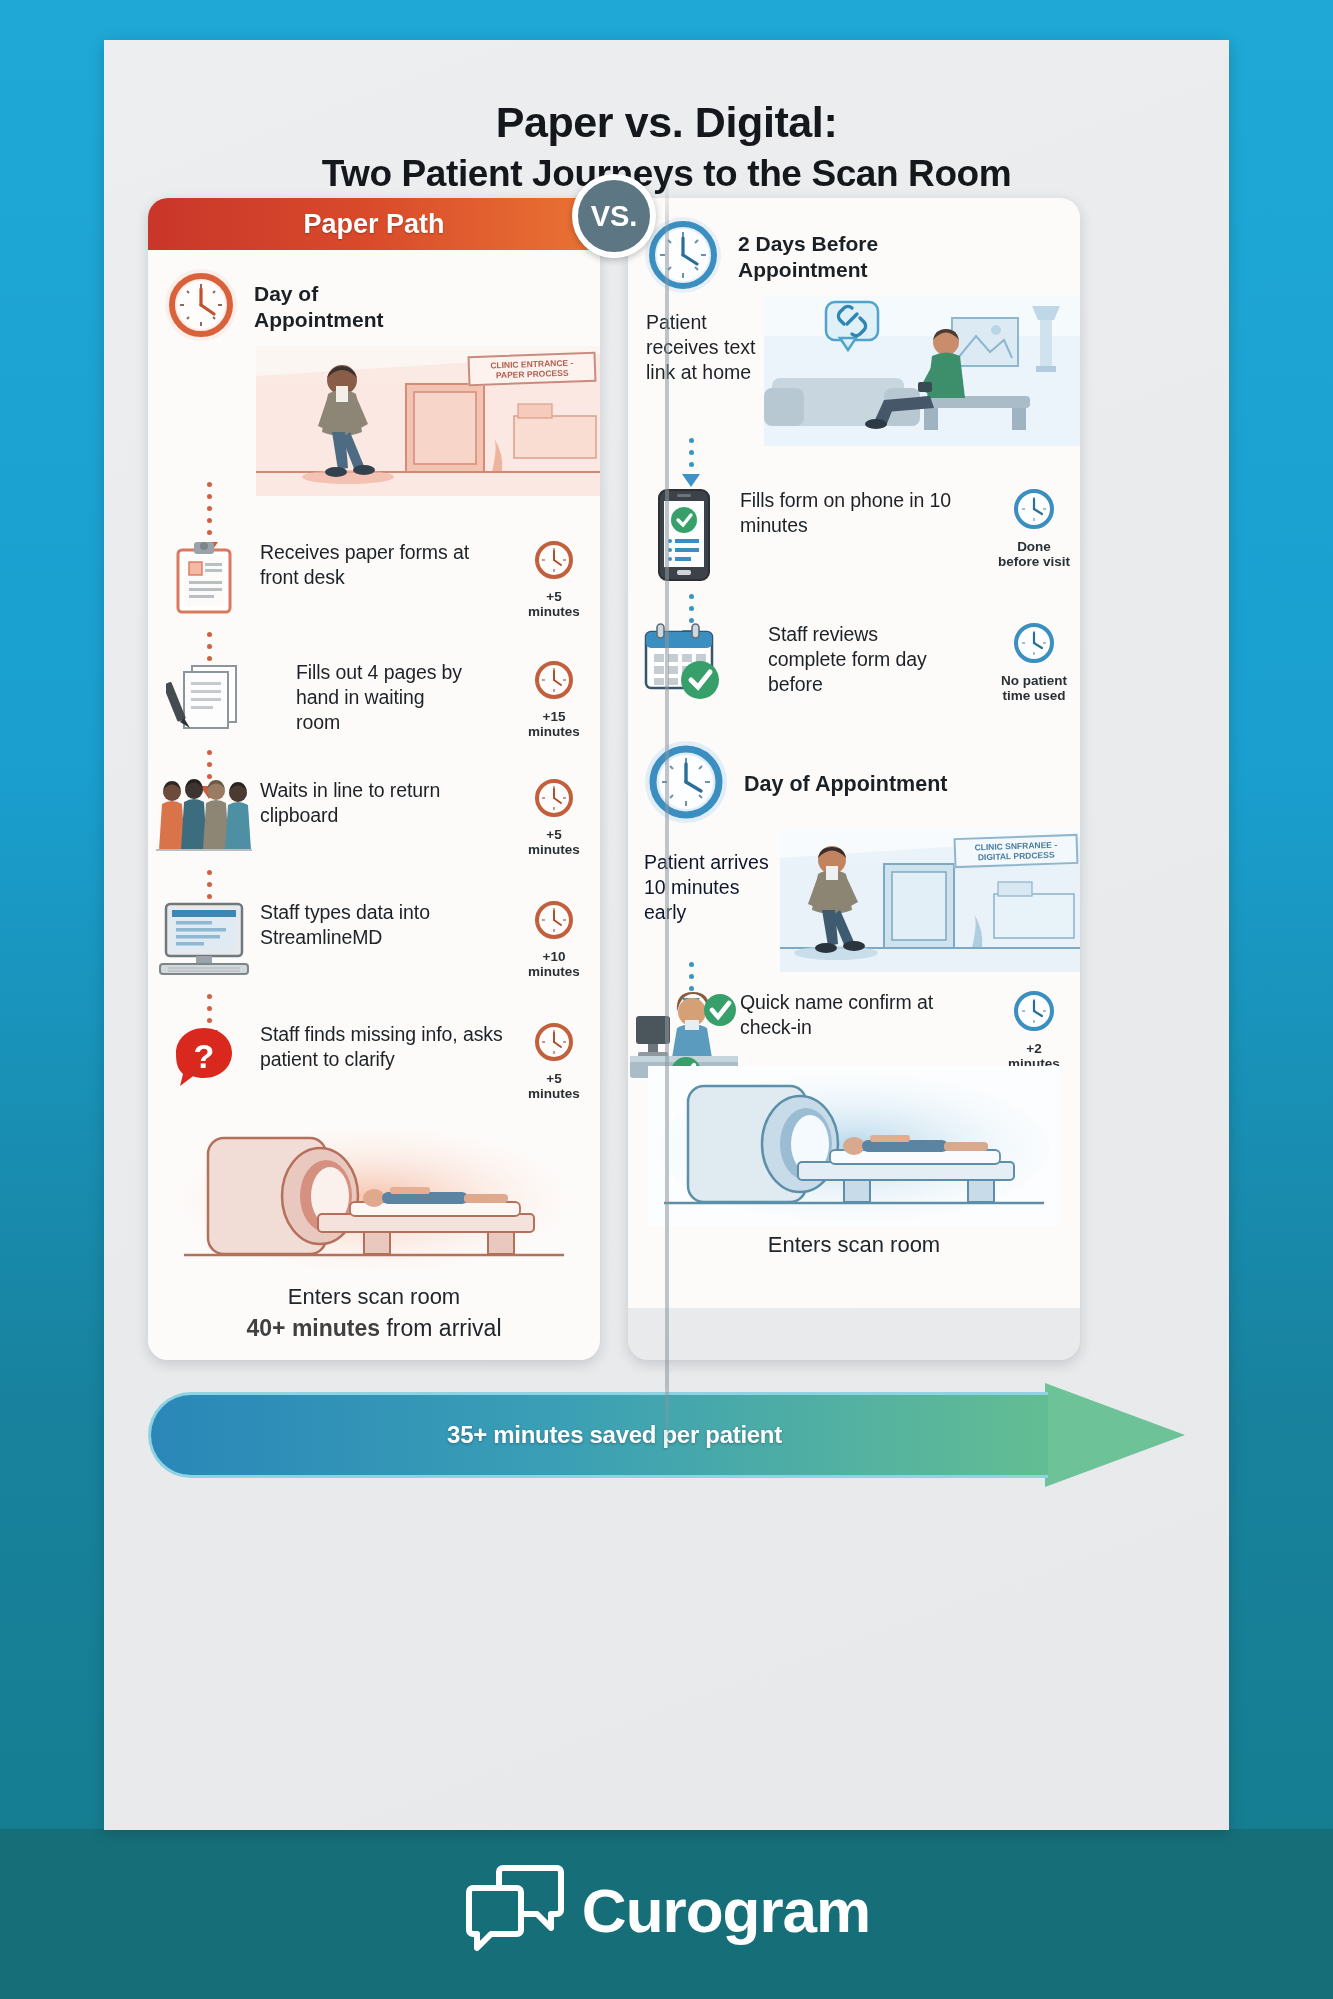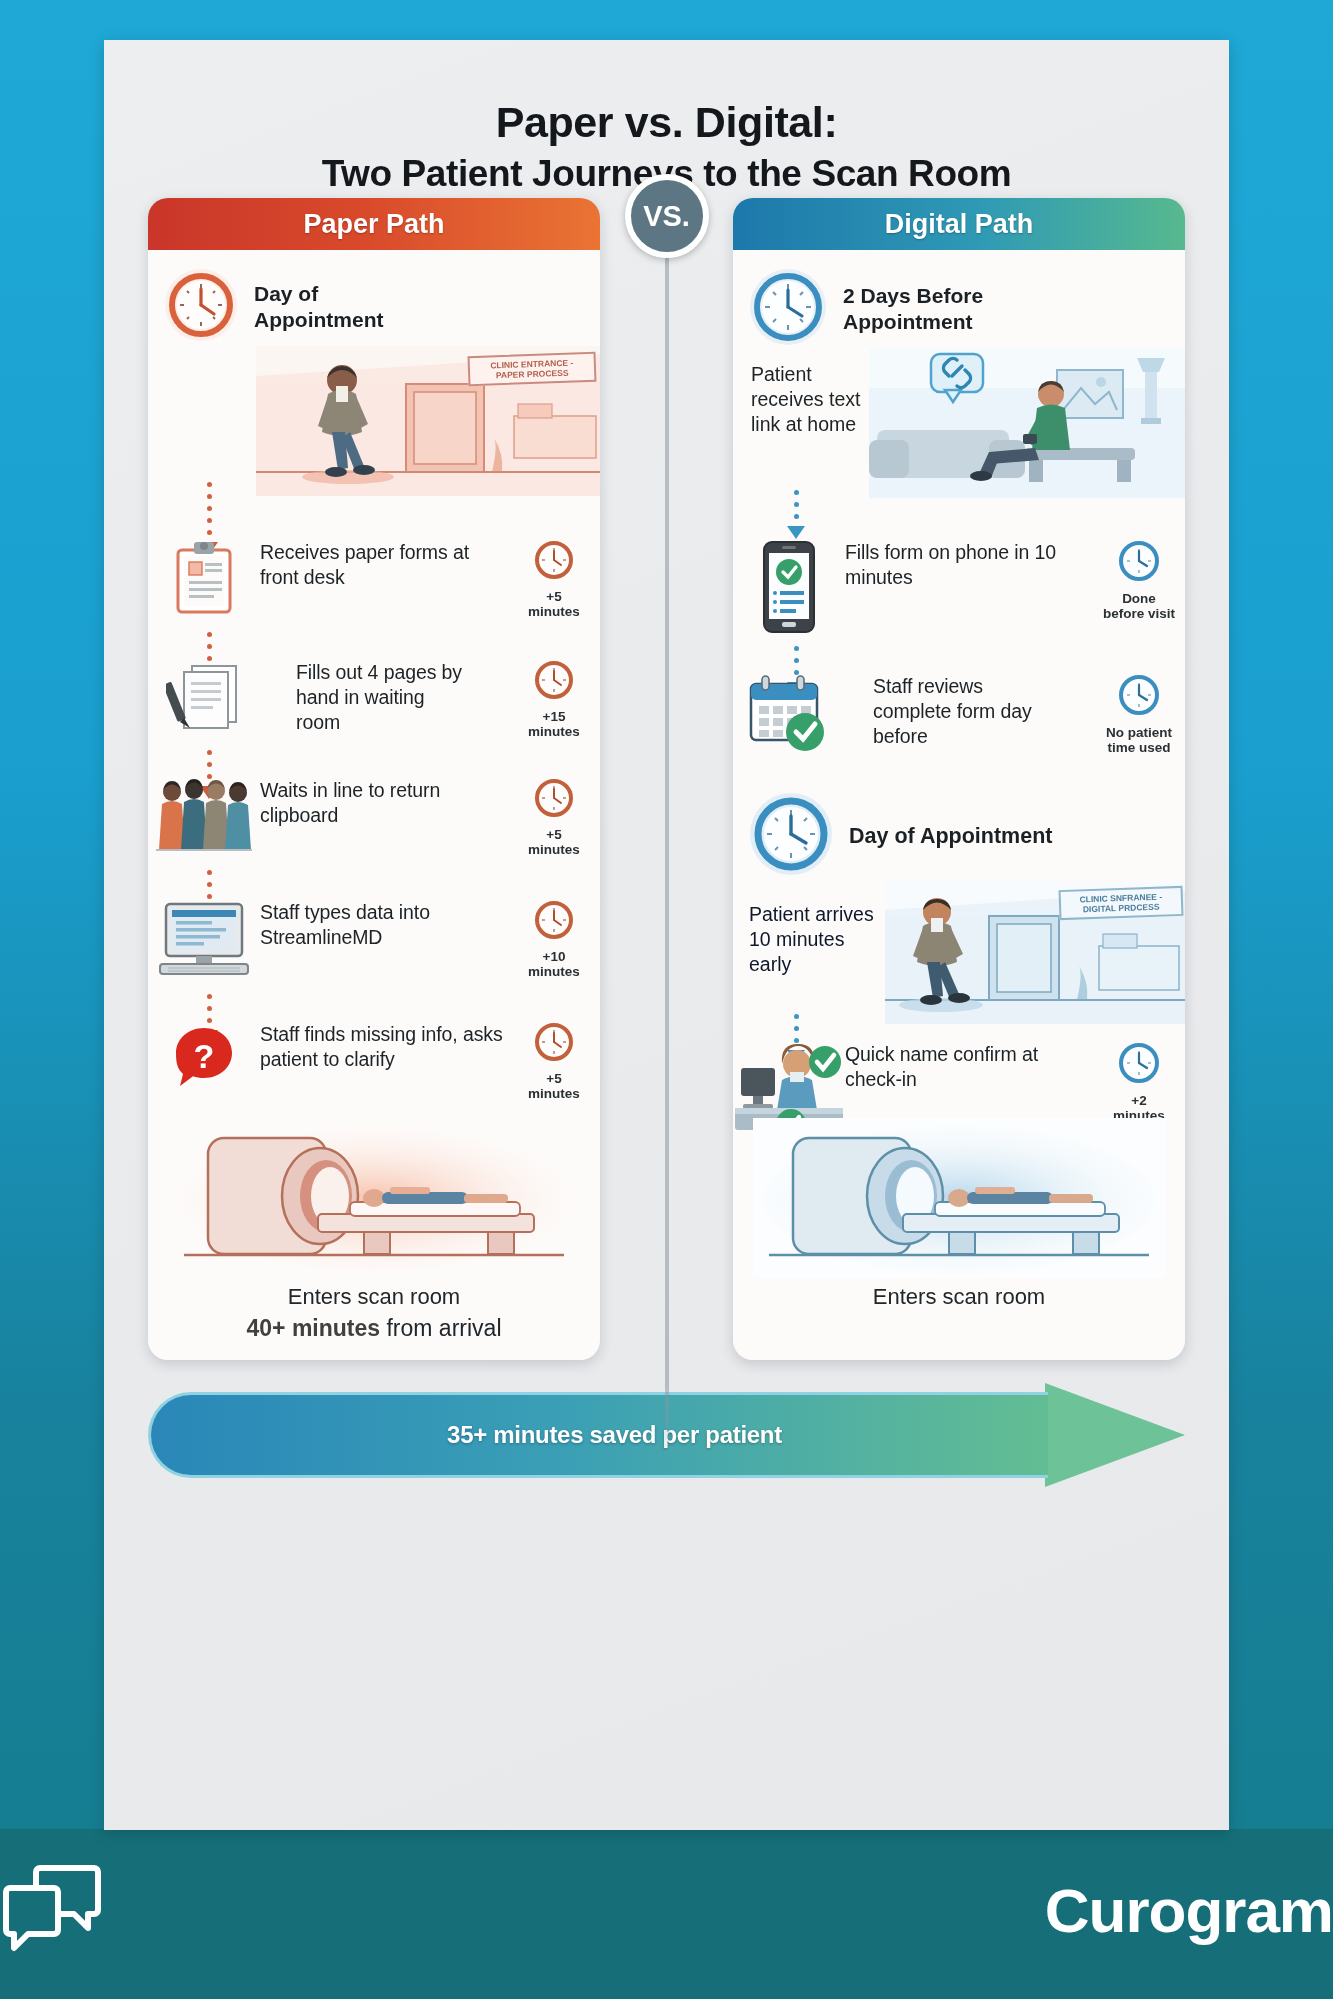--- a/index.html
+++ b/index.html
@@ -34,21 +34,21 @@
   .title-wrap { position: absolute; left:0; right:0; top: 58px; text-align:center; }
   .title-1 {
     font-size: 43px; font-weight: 700; color:#14181c; letter-spacing:-.4px;
     line-height: 1.16;
   }
   .title-2 {
     font-size: 37px; font-weight: 700; color:#14181c; letter-spacing:-.4px;
     line-height: 1.2; margin-top: 4px;
   }
   
-  .cols { position:absolute; left: 44px; top: 158px; width: 1037px; height: 1162px; }
+  .cols { position:absolute; left: 44px; top: 158px; width: 932px; height: 1162px; }
   .col {
     position:absolute; top:0; width: 452px; height: 1162px;
     border-radius: 20px; overflow:hidden;
     box-shadow: 0 4px 13px rgba(30,35,45,.17);
   }
   .col.left  { left: 0; }
   .col.right { right: 0; }
   .col-head {
     height: 52px; display:flex; align-items:center; justify-content:center;
     font-size: 27px; font-weight: 700; color: #fff;
@@ -124,21 +124,21 @@
   .saved .tip {
     position:absolute; right:0; top:-9px;
     width:0;height:0;
     border-top: 52px solid transparent;
     border-bottom: 52px solid transparent;
     border-left: 140px solid #6ec297;
   }
   
   .logo-wrap {
     position:absolute; left:0; right:0; top: 1862px;
-    display:flex; align-items:center; justify-content:space-between; gap: 15px;
+    display:flex; align-items:center; justify-content:center; gap: 15px;
   }
   .logo-word { font-size: 62px; font-weight:700; color:#ffffff; letter-spacing:-1px; }
 </style>
 </head>
 <body>
 
 <div class="frame"></div>
 <div class="footer-band"></div>
 
 <div class="card">
@@ -476,21 +476,20 @@
           <div class="l1">Enters scan room</div>
           <div class="l2">
             <b class="hl-red">40+ minutes</b><span> from arrival</span>
           </div>
         </div>
 
       </div>
     </div>
 
     <div class="col right">
-      <div class="col-head">Digital Path</div>
       <div class="col-body">
 
         <div class="step-head" style="left:14px; top:16px;">
           <span>
             <svg width="82" height="82" viewBox="0 0 82 82">
               <circle cx="41" cy="41" r="38" fill="#daeaf4" opacity=".6"></circle>
               <circle cx="41" cy="41" r="31" fill="none" stroke="#3a8fc0" stroke-width="6"></circle>
               <circle cx="41" cy="41" r="26" fill="#fdfeff"></circle>
               <g stroke="#6a93ab" stroke-width="2">
                 <line x1="41" y1="18" x2="41" y2="23"></line>

